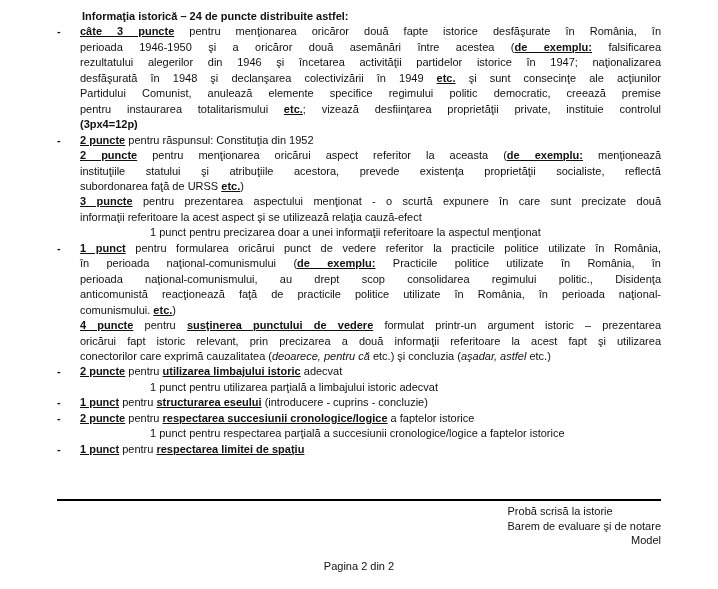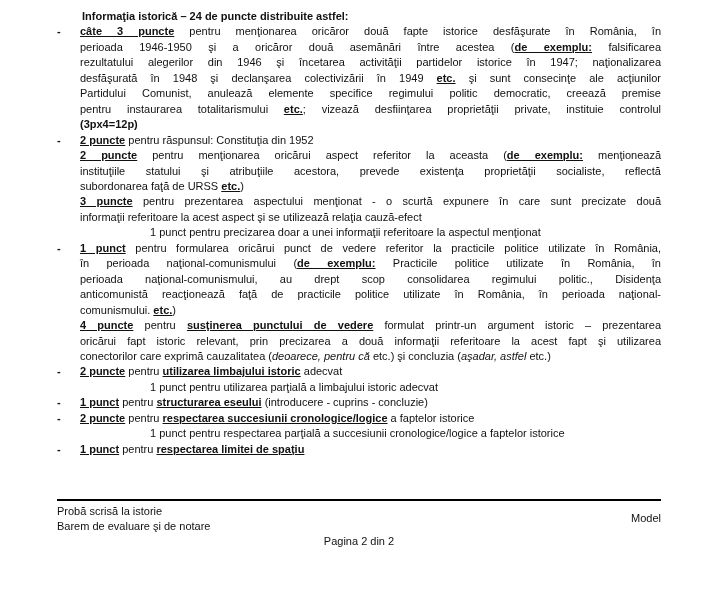--- a/index.html
+++ b/index.html
@@ -59,25 +59,26 @@
   .footer {
     margin-top: 42px;
     border-top: 2px solid #000;
     padding-top: 3px;
     font-size: 11px;
     line-height: 14.5px;
   }
   .footer-top {
     display: flex;
     justify-content: space-between;
-    align-items: center;
+    align-items: flex-end;
+    flex-direction: column;
   }
   .footer-center {
     text-align: center;
-    margin-top: 1px;
+    margin-top: 11px;
   }
 </style>
 </head>
 <body>
 
 <div class="page">
 
 
   <div class="doc-body" id="doc-body">
       <div class="line h1 left">

